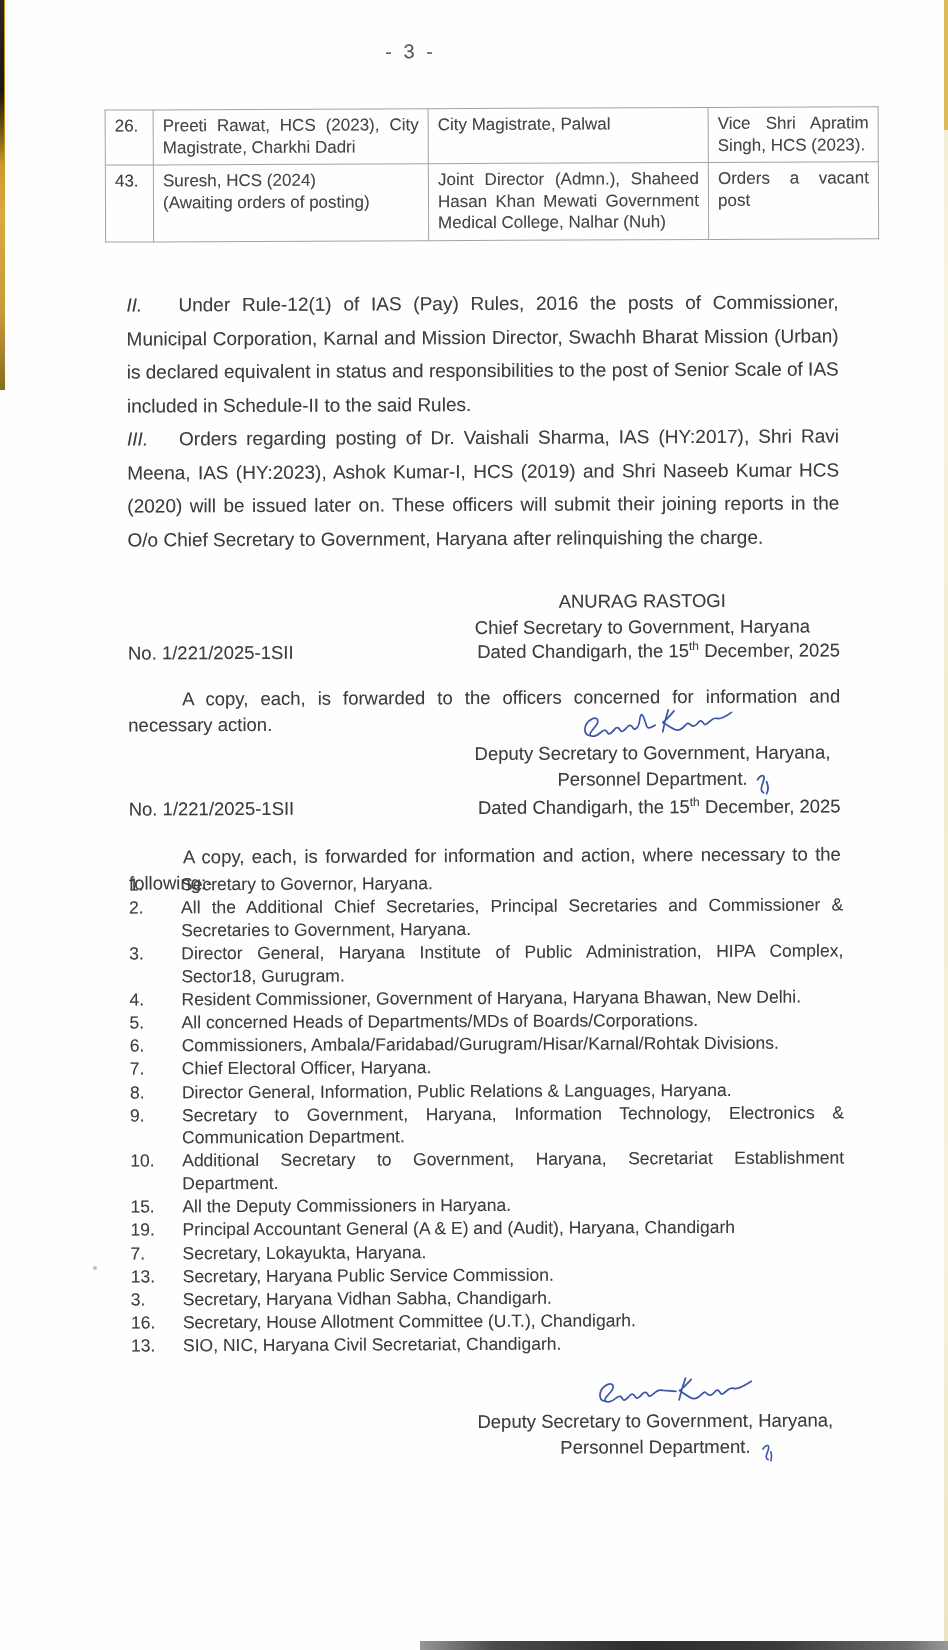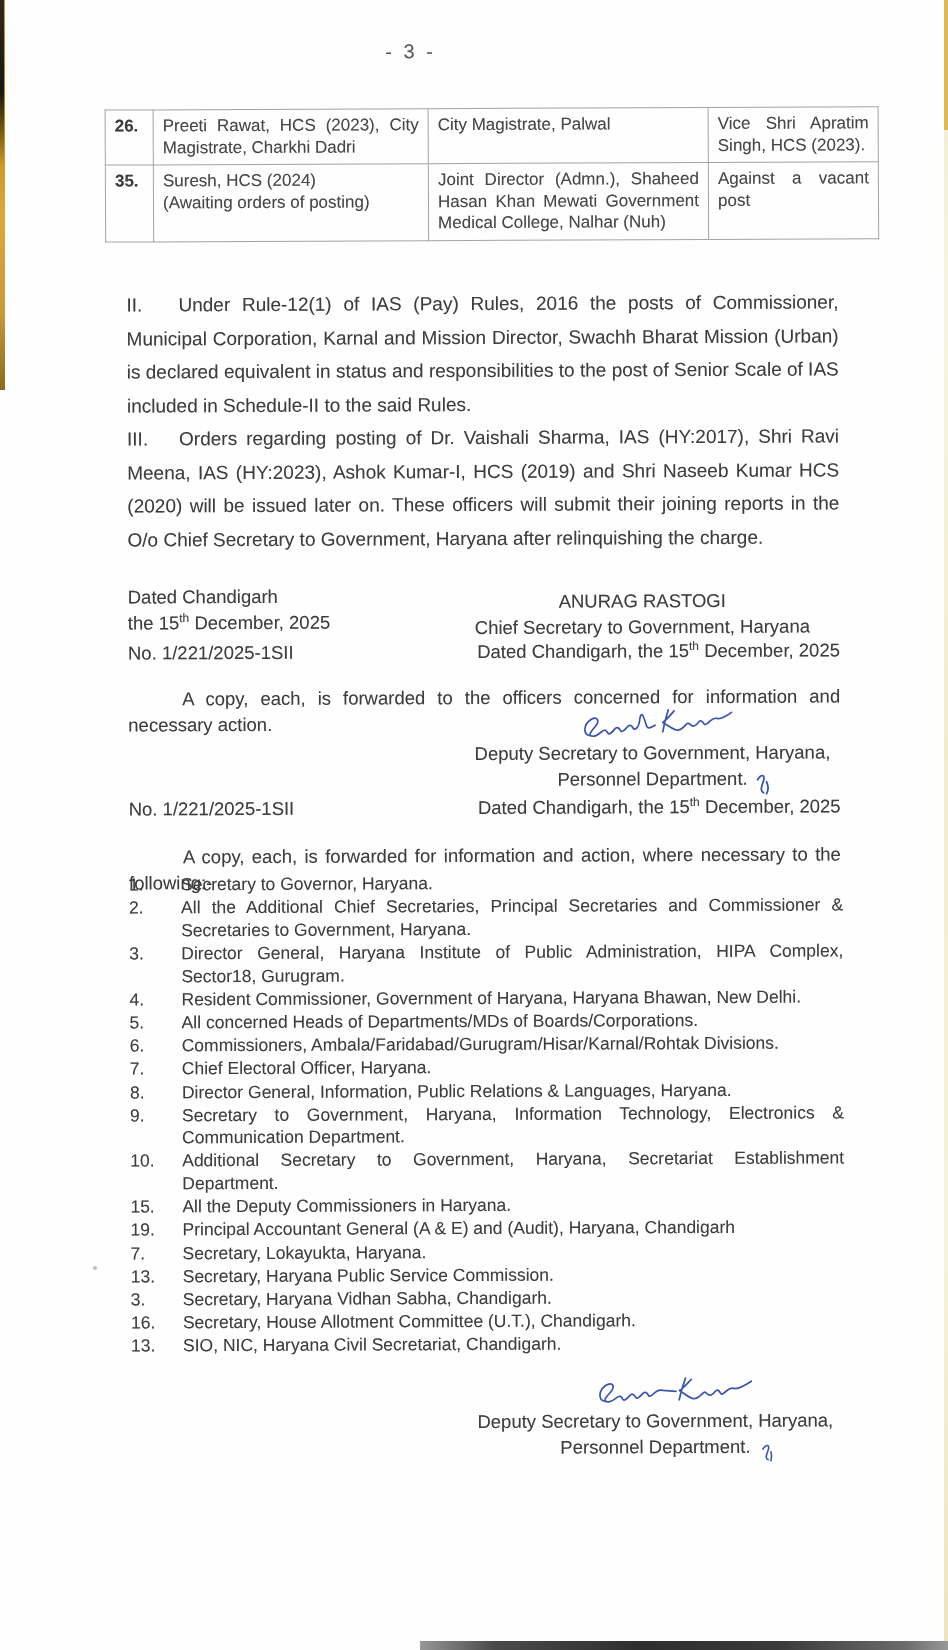--- a/index.html
+++ b/index.html
@@ -24,29 +24,29 @@
     background:linear-gradient(to right,#979797,#4a4a4a 14%,#2e2e2e 42%,#3a3a3a 68%,#6b6b6b 92%,#9a9a9a);}
   .stray-dot{position:absolute;left:93px;top:1266px;width:4px;height:4px;border-radius:50%;background:#8a8a8a;opacity:.55;}
 
   
   .pageno{position:absolute;left:388px;top:40px;font-size:20px;letter-spacing:3px;color:#5a5a5a;}
 
   
   .ptable{position:absolute;left:107px;top:108px;width:773px;border-collapse:collapse;table-layout:fixed;
     font-size:17px;line-height:21.5px;color:#464646;}
   .ptable td{border:1px solid #a6a3a0;vertical-align:top;padding:5px 9px 6px 9px;}
-  .ptable td.c-sr{font-weight:bold;color:#3c3c3c;}
+  .ptable td.c-sr{font-weight:normal;color:#3c3c3c;}
   .ptable td.c-off{white-space:pre-line;text-align:justify;}
   .ptable td.c-post{text-align:justify;}
   .ptable td.c-rem{text-align:justify;}
   .col-sr{width:48px;}.col-off{width:275px;}.col-post{width:280px;}.col-rem{width:170px;}
 
   
   .para{position:absolute;left:128px;width:712px;font-size:19px;line-height:33.5px;text-align:justify;}
-  .para .pnum{display:inline-block;width:52px;}
+  .para .pnum{display:inline-block;width:52px;font-style:italic;}
   #para2{top:268px;}
   #para3{top:402px;}
 
   
   .signoff{position:absolute;left:128px;top:583px;width:712px;font-size:18.5px;line-height:26px;}
   .signoff .left{display:inline-block;}
   .signoff .right{position:absolute;right:0;top:6px;width:395px;text-align:center;}
   sup.th{font-size:12px;vertical-align:super;line-height:0;}
 
   .refrow{position:absolute;left:128px;width:712px;display:flex;justify-content:space-between;
@@ -99,38 +99,34 @@
       </colgroup>
       <tbody>
   <tr>
     <td class="c-sr">26.</td>
     <td class="c-off">Preeti Rawat, HCS (2023), City Magistrate, Charkhi Dadri</td>
     <td class="c-post">City Magistrate, Palwal</td>
     <td class="c-rem">Vice Shri Apratim Singh, HCS (2023).</td>
   </tr>
 
   <tr>
-    <td class="c-sr">35.</td>
+    <td class="c-sr">43.</td>
     <td class="c-off">Suresh, HCS (2024)
 (Awaiting orders of posting)</td>
     <td class="c-post">Joint Director (Admn.), Shaheed Hasan Khan Mewati Government Medical College, Nalhar (Nuh)</td>
-    <td class="c-rem">Against a vacant post</td>
+    <td class="c-rem">Orders a vacant post</td>
   </tr>
 </tbody>
     </table>
 
     <p class="para" id="para2"><span class="pnum">II.</span><span>Under Rule-12(1) of IAS (Pay) Rules, 2016 the posts of Commissioner, Municipal Corporation, Karnal and Mission Director, Swachh Bharat Mission (Urban) is declared equivalent in status and responsibilities to the post of Senior Scale of IAS included in Schedule-II to the said Rules.</span></p>
 
     <p class="para" id="para3"><span class="pnum">III.</span><span>Orders regarding posting of Dr. Vaishali Sharma, IAS (HY:2017), Shri Ravi Meena, IAS (HY:2023), Ashok Kumar-I, HCS (2019) and Shri Naseeb Kumar HCS (2020) will be issued later on. These officers will submit their joining reports in the O/o Chief Secretary to Government, Haryana after relinquishing the charge.</span></p>
 
     <div class="signoff">
-      <div class="left">
-        <div>Dated Chandigarh</div>
-        <div><span>the 15</span><sup class="th">th</sup><span> December, 2025</span></div>
-      </div>
       <div class="right">
         <div>ANURAG RASTOGI</div>
         <div>Chief Secretary to Government, Haryana</div>
       </div>
     </div>
 
     <div class="refrow" id="ref1">
       <span>No. 1/221/2025-1SII</span>
       <span><span>Dated Chandigarh, the 15</span><sup class="th">th</sup><span> December, 2025</span></span>
     </div>

